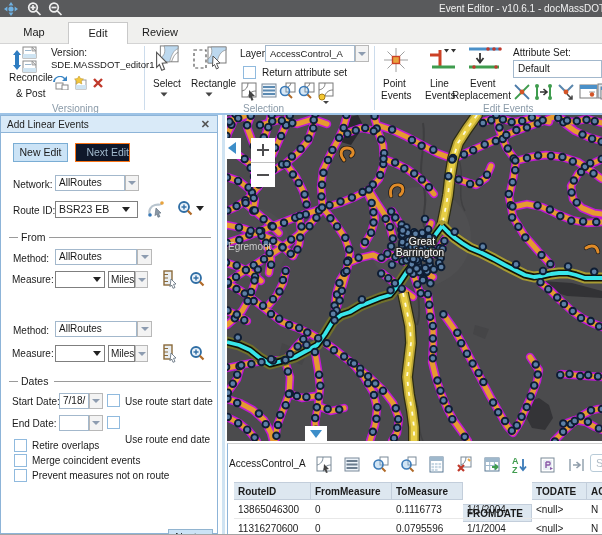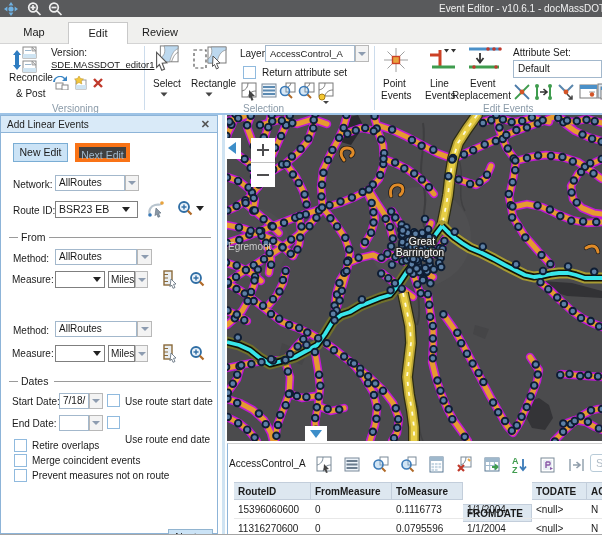--- a/index.html
+++ b/index.html
@@ -20,21 +20,21 @@
 .lbl11 { position:absolute; font-size:10px; color:#1a1a1a; white-space:nowrap; }
 
 #bluediv { left:0; top:113px; width:602px; height:2px; background:#9dc3e6; }
 
 #panel { left:0; top:115px; width:218px; height:419px; background:#fff; border:1px solid #8db4d8; }
 #panelhead { position:absolute; left:0; top:0; width:216px; height:17px; background:#d9eaf8; border-bottom:1px solid #8db4d8; }
 #panelhead span { position:absolute; left:6px; top:3px; font-size:10px; color:#222; }
 #panelhead #panelclose { position:absolute; left:auto; right:7px; top:2px; font-size:11px; color:#555; font-weight:bold;}
 .btn { position:absolute; font-size:11px; text-align:center; }
 #btn-new { left:12px; top:27px; width:55px; height:19px; background:#cbe3f6; border:1px solid #7aadd4; color:#1a1a1a; line-height:17px; font-size:10.5px;}
-#btn-next { left:74px; top:27px; width:55px; height:19px; background:#404040; border:4px solid #f97316; color:#a0b8cc; line-height:17px; font-size:10.5px;}
+#btn-next { left:74px; top:27px; width:55px; height:19px; background:#0f172a; border:1px solid #f97316; color:#a0b8cc; line-height:17px; font-size:10.5px;text-align:right;}
 .field { position:absolute; background:#fff; border:1px solid #7f7f7f; font-size:10.5px; color:#1a1a1a; }
 .fieldl { position:absolute; background:#fff; border:1px solid #a3b8cc; font-size:10px; color:#1a1a1a; }
 .ddbtn { position:absolute; background:#f3f3f3; border:1px solid #b8b8b8; }
 .ddbtn:after { content:""; position:absolute; left:50%; top:50%; margin-left:-4px; margin-top:-2px; border-left:4px solid transparent; border-right:4px solid transparent; border-top:4px solid #8d9cb0; }
 .cbox { position:absolute; width:13px; height:13px; background:#fff; border:1px solid #90bade; }
 .sep { position:absolute; left:8px; width:202px; height:12px; font-size:10.5px; color:#1a1a1a; }
 .sep .ln { position:absolute; top:6px; height:1px; background:#9a9a9a; }
 #nextbtn { left:167px; top:373px; width:45px; height:17px; background:#cbe3f6; border:1px solid #91b4d0; color:#1a1a1a; font-size:10.5px; line-height:15px; text-align:center;margin-top:40px;}
 
 #splitter { left:219px; top:115px; width:8px; height:420px; background:#fdfefe; }
@@ -87,21 +87,21 @@
   <div id="ribbon" class="abs">
     <div class="gsep" style="left:144px"></div>
     <div class="gsep" style="left:374px"></div>
     <div class="glabel" style="left:52px">Versioning</div>
     <div class="glabel" style="left:243px">Selection</div>
     <div class="glabel" style="left:483px">Edit Events</div>
 
     <div class="rlabel" style="left:9px;top:28px;">Reconcile</div>
     <div class="rlabel" style="left:16px;top:44px;">&amp; Post</div>
     <div class="rlabel" style="left:51px;top:3px;">Version:</div>
-    <div class="rlabel" style="left:51px;top:15px;font-size:9.5px;text-decoration:underline;">SDE.MASSDOT_editor1</div>
+    <div class="rlabel" style="left:51px;top:15px;font-size:9.5px;">SDE.MASSDOT_editor1</div>
 
     <div class="rlabel" style="left:153px;top:34px;">Select</div>
     <div class="rlabel" style="left:191px;top:34px;">Rectangle</div>
     <div class="rlabel" style="left:240px;top:4px;">Layer:</div>
     <div class="fieldl" style="left:265px;top:1px;width:90px;height:17px;line-height:15px;padding-left:4px;font-size:9.5px;">AccessControl_A</div>
     <div class="ddbtn" style="left:355px;top:1px;width:14px;height:17px;"></div>
     <div class="cbox" style="left:243px;top:22px;"></div>
     <div class="rlabel" style="left:262px;top:23px;">Return attribute set</div>
 
     <div class="rlabel" style="left:383px;top:34px;">Point</div>
@@ -1081,21 +1081,21 @@
           </g>
       </svg>
       <div style="position:absolute;left:362px;top:10px;width:30px;height:18px;border:1px solid #b8cbd8;border-radius:3px;background:#fff;color:#b0bcc6;font-size:11px;line-height:16px;padding-left:5px;">Se</div>
     </div>
     <div class="th" style="left:6px;width:77px;">RouteID</div>
     <div class="th" style="left:83px;width:81px;">FromMeasure</div>
     <div class="th" style="left:164px;width:71px;">ToMeasure</div>
     <div class="th" style="left:235px;width:69px;margin-top:22px;">FROMDATE</div>
     <div class="th" style="left:304px;width:55px;">TODATE</div>
     <div class="th" style="left:359px;width:16px;">AC</div>
-    <div class="td" style="left:6px;top:57px;width:77px;">15396060600</div>
+    <div class="td" style="left:6px;top:57px;width:77px;">13865046300</div>
     <div class="td" style="left:83px;top:57px;width:81px;">0</div>
     <div class="td" style="left:164px;top:57px;width:71px;">0.1116773</div>
     <div class="td" style="left:235px;top:57px;width:69px;">1/1/2004</div>
     <div class="td" style="left:304px;top:57px;width:55px;">&lt;null&gt;</div>
     <div class="td" style="left:359px;top:57px;width:16px;">N</div>
     <div class="td" style="left:6px;top:76px;width:77px;">11316270600</div>
     <div class="td" style="left:83px;top:76px;width:81px;">0</div>
     <div class="td" style="left:164px;top:76px;width:71px;">0.0795596</div>
     <div class="td" style="left:235px;top:76px;width:69px;">1/1/2004</div>
     <div class="td" style="left:304px;top:76px;width:55px;">&lt;null&gt;</div>

